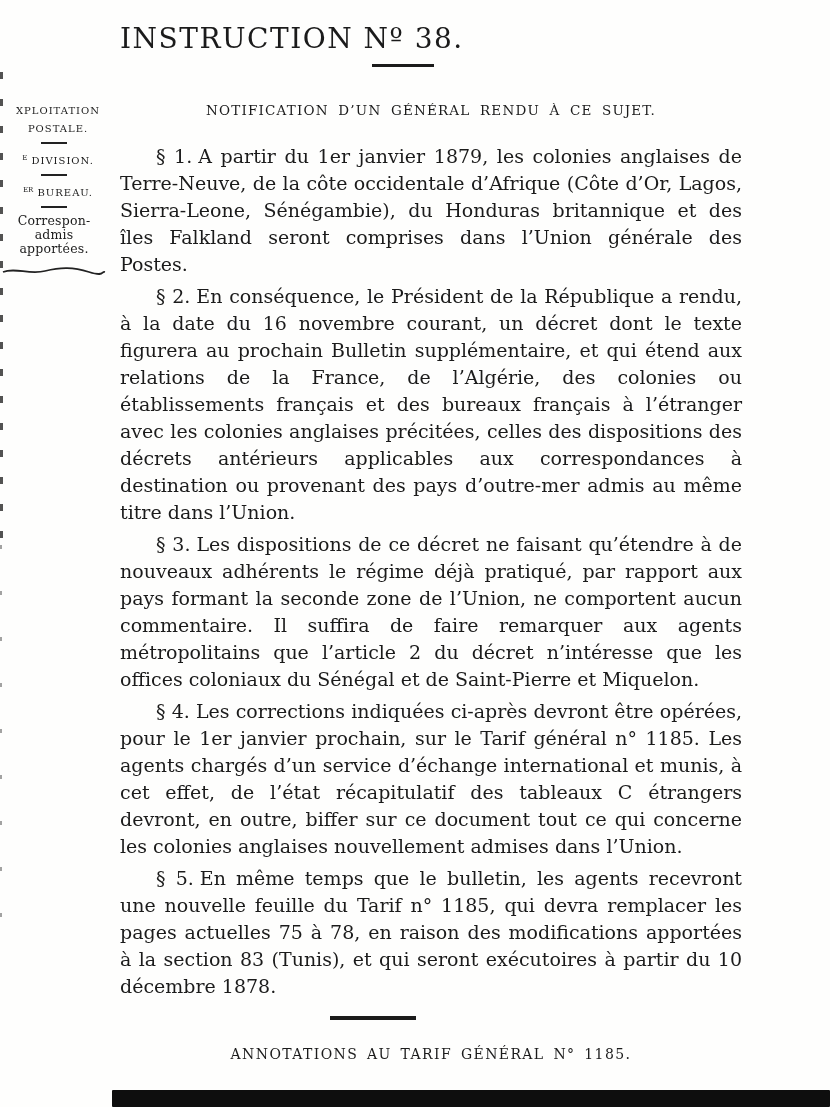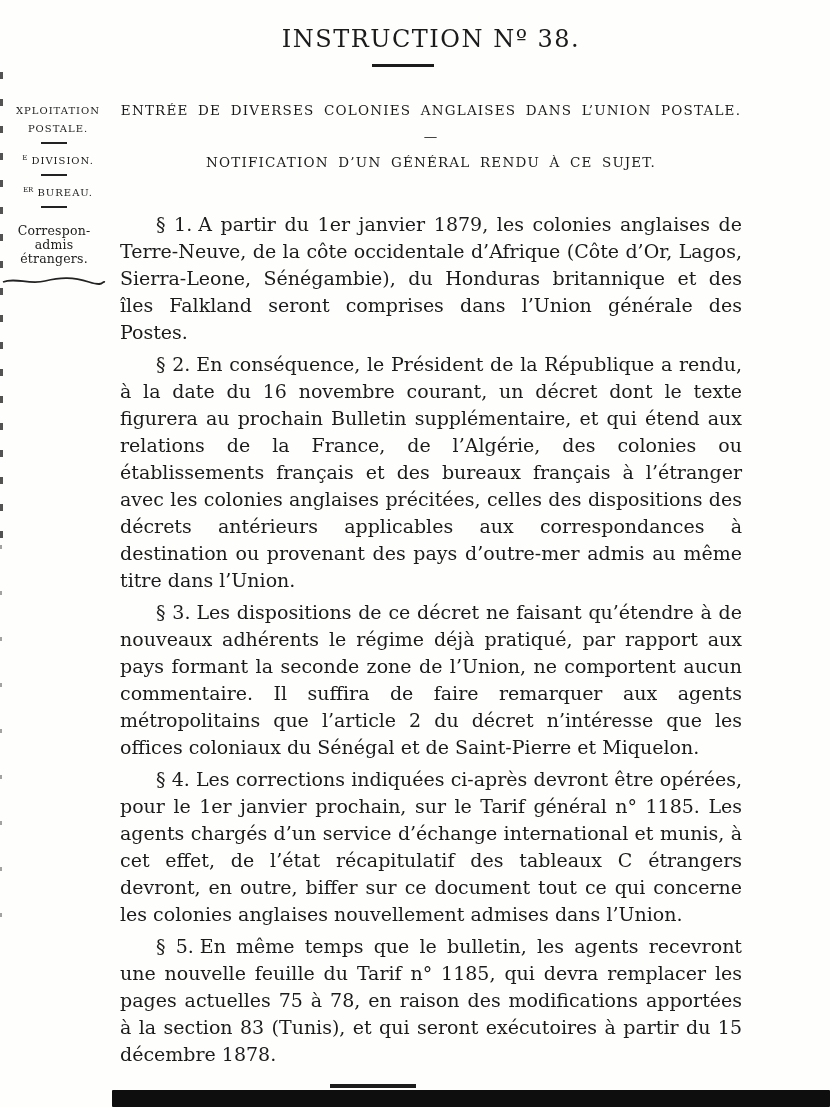--- a/index.html
+++ b/index.html
@@ -22,35 +22,35 @@
     position:absolute;left:112px;top:1090px;width:718px;height:17px;
     background:#0e0e0e;border-radius:1px;
   }
   
   .margin-notes{
     position:absolute;left:0;top:102px;width:108px;text-align:center;
     font-size:10px;letter-spacing:1px;line-height:18px;
   }
   .margin-notes .caps{text-transform:uppercase;margin-left:8px;}
   .mini-rule{width:26px;border-top:2px solid #222;margin:4px auto 5px;}
-  .corresp{font-size:12.5px;letter-spacing:.2px;line-height:13px;margin-top:16px;}
+  .corresp{font-size:12.5px;letter-spacing:.2px;line-height:13px;margin-top:6px;}
   .corresp div{margin-bottom:1px;}
   .squiggle{margin-top:9px;}
   sup.mn{font-size:7px;vertical-align:4px;letter-spacing:0;}
   
   .main{position:relative;margin-left:120px;width:622px;padding-top:26px;}
   .doc-title{
-    text-align:center;font-size:24px;letter-spacing:1.5px;line-height:26px;
+    font-size:28px;letter-spacing:1.5px;line-height:26px;
   }
   .title-rule{width:62px;height:3px;background:#1b1b1b;margin:12px auto 0;position:relative;left:-28px;}
   .subject{
     margin-top:30px;text-align:center;font-size:13.5px;letter-spacing:1.2px;
     word-spacing:4px;line-height:26px;
   }
-  .body-text{margin-top:36px;}
+  .body-text{margin-top:20px;}
   .body-text p{
     margin:0 0 5px;font-size:19px;line-height:27px;text-align:justify;
     text-indent:36px;
   }
   .pnum{margin-right:6px;}
   .section-rule{width:86px;height:4px;background:#1b1b1b;margin:16px auto 0;position:relative;left:-58px;}
   .annot-heading{
     margin-top:26px;text-align:center;font-size:14px;letter-spacing:1.4px;
     word-spacing:3px;
   }
@@ -67,43 +67,42 @@
     <div class="caps">XPLOITATION</div>
     <div class="caps">POSTALE.</div>
     <div class="mini-rule"></div>
     <div class="caps"><sup class="mn">e</sup><span> DIVISION.</span></div>
     <div class="mini-rule"></div>
     <div class="caps"><sup class="mn">er</sup><span> BUREAU.</span></div>
     <div class="mini-rule"></div>
     <div class="corresp">
       <div>Correspon-</div>
       <div>admis</div>
-      <div>étrangers.</div>
+      <div>apportées.</div>
     </div>
     <svg class="squiggle" width="106" height="12" viewBox="0 0 106 12">
       <path d="M2 7 C 14 2, 28 10, 44 6 S 72 2, 88 7 S 100 6, 104 7" stroke="#222" fill="none" stroke-width="1.8"></path>
     </svg>
   </div>
 
   <div class="main">
 
     <div class="doc-title">INSTRUCTION Nº 38.</div>
     <div class="title-rule"></div>
 
     <div class="subject">
-      <div>ENTRÉE DE DIVERSES COLONIES ANGLAISES DANS L’UNION POSTALE. —</div>
       <div>NOTIFICATION D’UN GÉNÉRAL RENDU À CE SUJET.</div>
     </div>
 
     <div class="body-text">
       <p><span class="pnum">§ 1.</span><span>A partir du 1er janvier 1879, les colonies anglaises de Terre-Neuve, de la côte occidentale d’Afrique (Côte d’Or, Lagos, Sierra-Leone, Sénégambie), du Honduras britannique et des îles Falkland seront comprises dans l’Union générale des Postes.</span></p>
       <p><span class="pnum">§ 2.</span><span>En conséquence, le Président de la République a rendu, à la date du 16 novembre courant, un décret dont le texte figurera au prochain Bulletin supplémentaire, et qui étend aux relations de la France, de l’Algérie, des colonies ou établissements français et des bureaux français à l’étranger avec les colonies anglaises précitées, celles des dispositions des décrets antérieurs applicables aux correspondances à destination ou provenant des pays d’outre-mer admis au même titre dans l’Union.</span></p>
       <p><span class="pnum">§ 3.</span><span>Les dispositions de ce décret ne faisant qu’étendre à de nouveaux adhérents le régime déjà pratiqué, par rapport aux pays formant la seconde zone de l’Union, ne comportent aucun commentaire. Il suffira de faire remarquer aux agents métropolitains que l’article 2 du décret n’intéresse que les offices coloniaux du Sénégal et de Saint-Pierre et Miquelon.</span></p>
       <p><span class="pnum">§ 4.</span><span>Les corrections indiquées ci-après devront être opérées, pour le 1er janvier prochain, sur le Tarif général n° 1185. Les agents chargés d’un service d’échange international et munis, à cet effet, de l’état récapitulatif des tableaux C étrangers devront, en outre, biffer sur ce document tout ce qui concerne les colonies anglaises nouvellement admises dans l’Union.</span></p>
-      <p><span class="pnum">§ 5.</span><span>En même temps que le bulletin, les agents recevront une nouvelle feuille du Tarif n° 1185, qui devra remplacer les pages actuelles 75 à 78, en raison des modifications apportées à la section 83 (Tunis), et qui seront exécutoires à partir du 15 décembre 1878.</span></p>
+      <p><span class="pnum">§ 5.</span><span>En même temps que le bulletin, les agents recevront une nouvelle feuille du Tarif n° 1185, qui devra remplacer les pages actuelles 75 à 78, en raison des modifications apportées à la section 83 (Tunis), et qui seront exécutoires à partir du 10 décembre 1878.</span></p>
     </div>
 
     <div class="section-rule"></div>
 
     <div class="annot-heading">ANNOTATIONS AU TARIF GÉNÉRAL N° 1185.</div>
 
   </div>
 
   <div class="scan-bar"></div>
 

